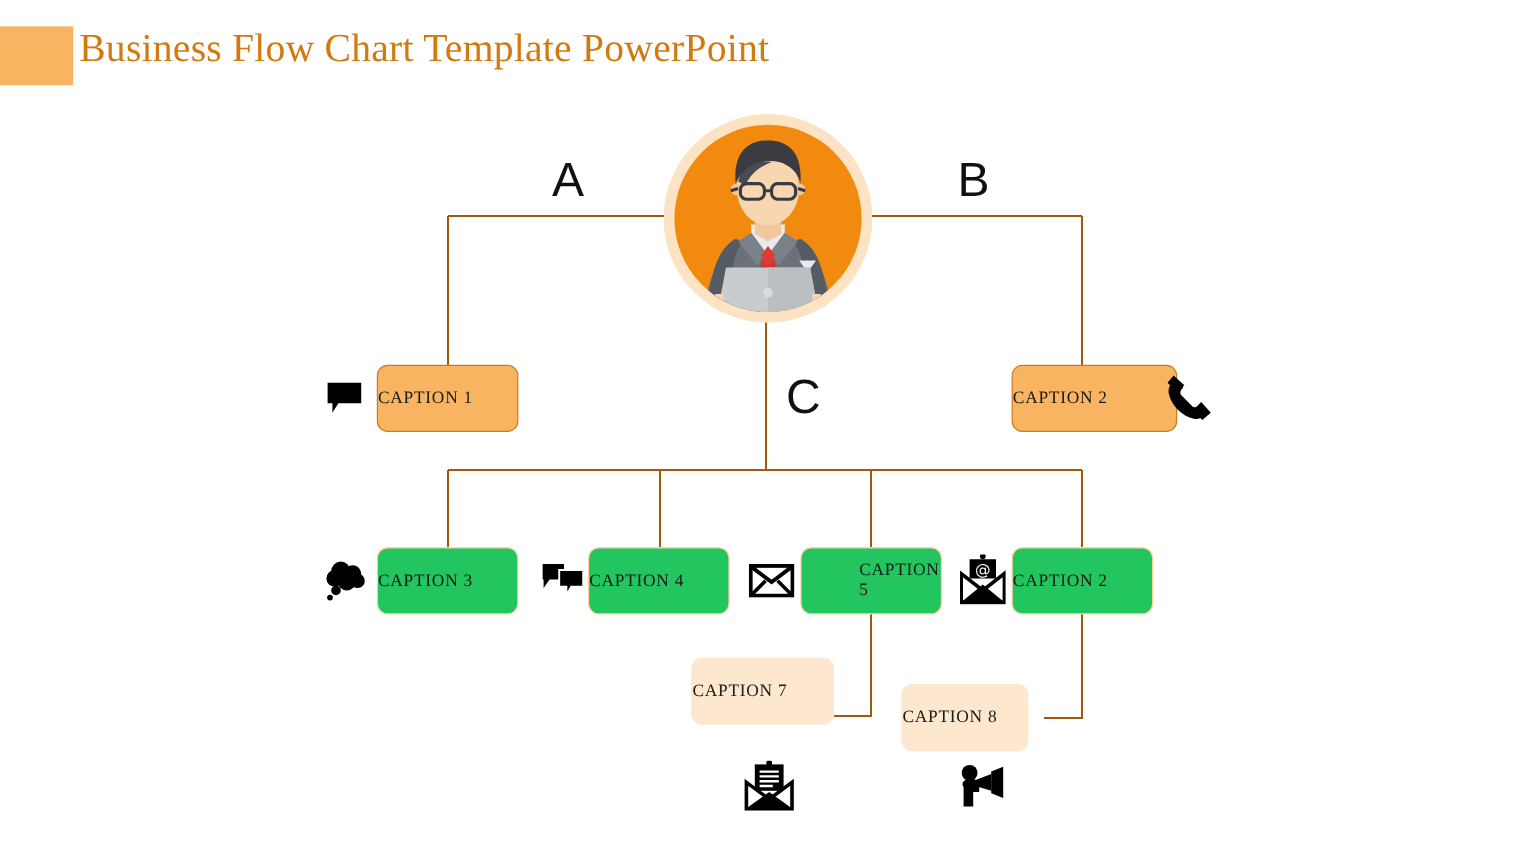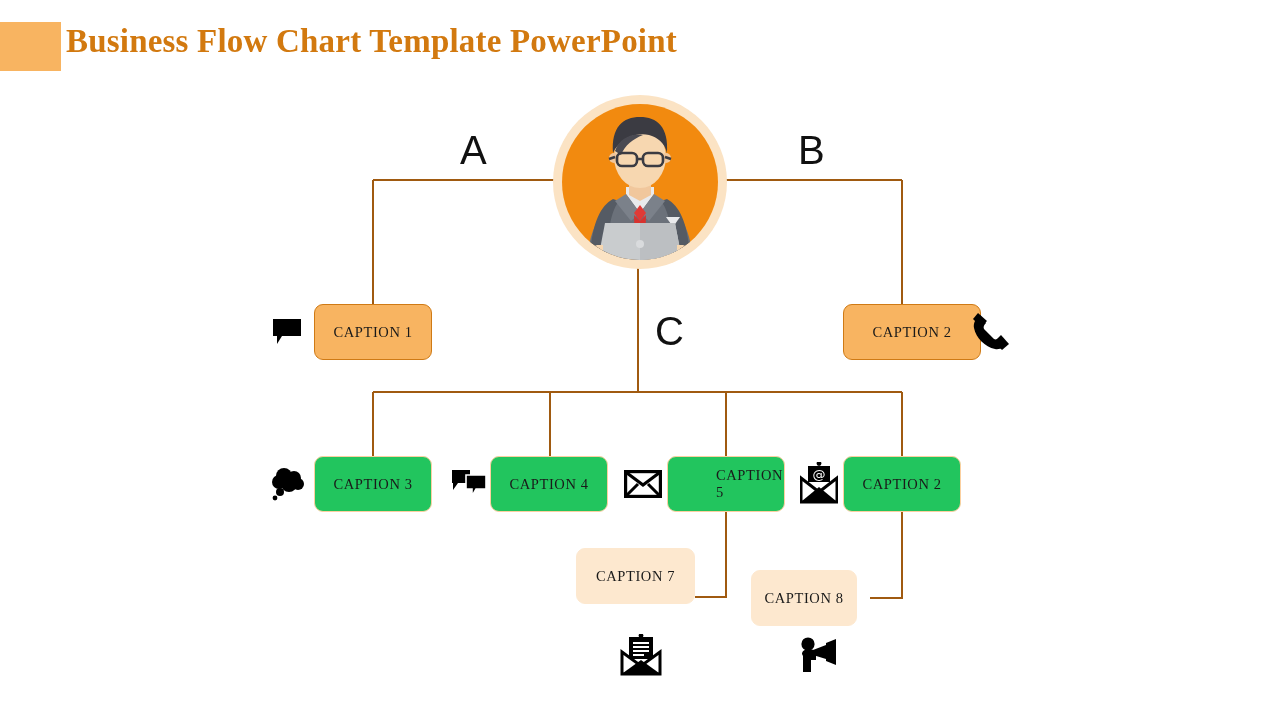--- a/index.html
+++ b/index.html
@@ -30,21 +30,21 @@
     width: 61px;
     height: 49px;
     background: #f8b461;
   }
   #page-title {
     position: absolute;
     left: 66px;
     top: 23px;
     font-family: "Liberation Serif", serif;
     font-size: 33px;
-    font-weight: bold;
+    font-weight: normal;
     color: #d2790f;
     letter-spacing: 0.2px;
     white-space: nowrap;
     text-align: center;
   }
 
   
   #connectors {
     position: absolute;
     left: 0;
@@ -73,21 +73,20 @@
   #branch-letter-a { left: 460px; top: 130px; }
   #branch-letter-b { left: 798px; top: 130px; }
   #branch-letter-c { left: 655px; top: 311px; }
 
   
   .caption-box {
     position: absolute;
     border-radius: 9px;
     display: flex;
     align-items: center;
-    justify-content: center;
     font-family: "Liberation Serif", serif;
     font-size: 14.5px;
     color: #1a1a1a;
     letter-spacing: 0.6px;
     box-sizing: border-box;
   }
   .caption-tier1 {
     background: #f8b461;
     border: 1px solid #cf7a15;
   }

